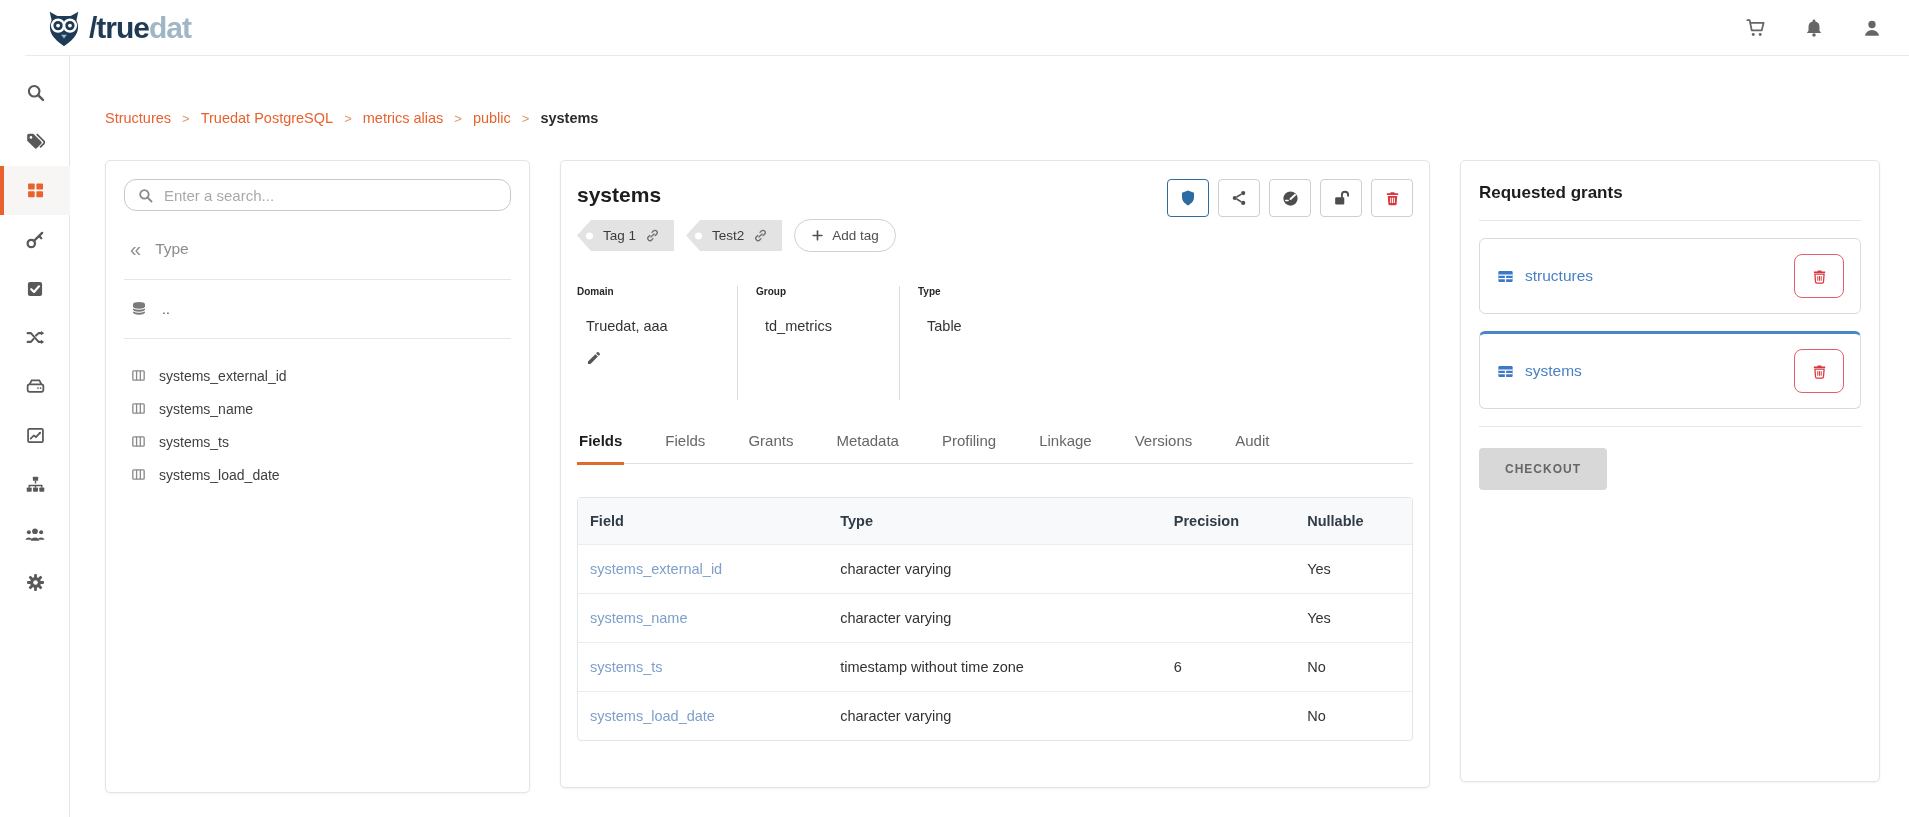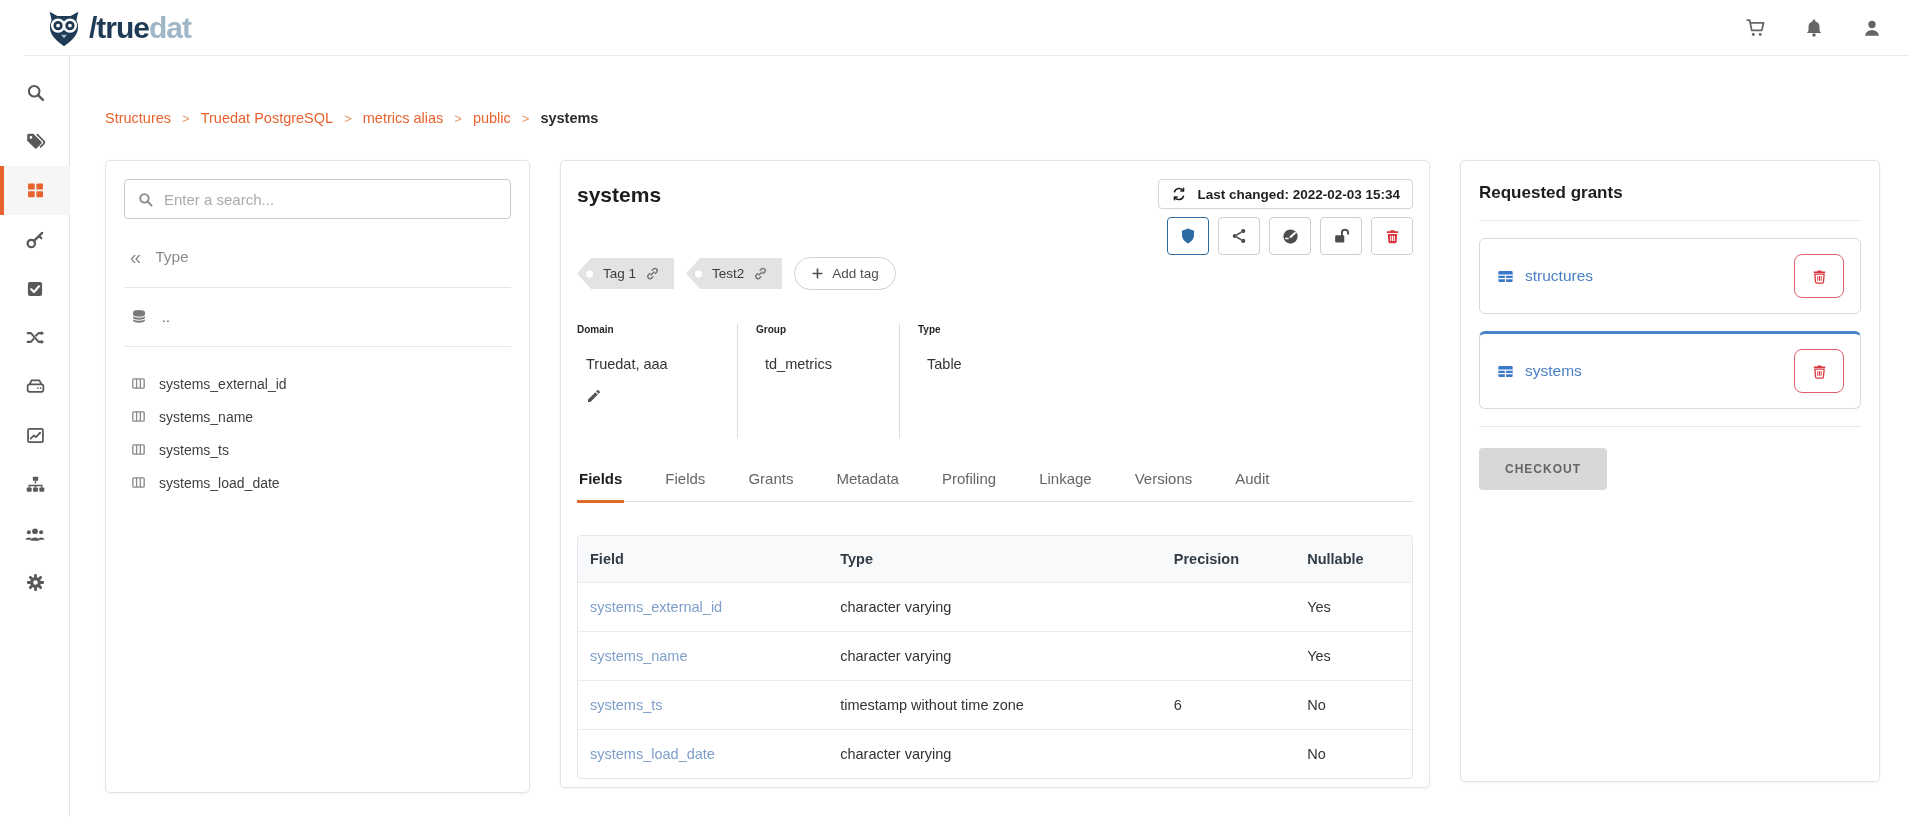--- a/index.html
+++ b/index.html
@@ -35,22 +35,22 @@
   .crumb-current { color: #2b2b2b; font-weight: bold; }
 
   
   .panel { position: absolute; background: #fff; border: 1px solid #e4e4e4;
     border-radius: 5px; box-shadow: 0 1px 3px rgba(0,0,0,0.05); }
   .panel-explorer { left: 105px; top: 160px; width: 425px; height: 633px; padding: 18px; }
   .panel-main     { left: 560px; top: 160px; width: 870px; height: 628px; padding: 18px 16px; }
   .panel-grants   { left: 1460px; top: 160px; width: 420px; height: 622px; padding: 18px; }
 
   
-  .search-box { display: flex; align-items: center; gap: 10px; height: 40px;
-    border: 1px solid #c9c9c9; border-radius: 4px; padding: 0 12px; color: #8a8a8a; }
+  .search-box { display: flex; align-items: center; gap: 10px; height: 32px;
+    border: 1px solid #c9c9c9; border-radius: 12px; padding: 0 12px; color: #8a8a8a; }
   .search-box input { border: none; outline: none; flex: 1; font-size: 15px;
     font-family: "Liberation Sans", sans-serif; color: #444; }
   .search-box input::placeholder { color: #a9a9a9; }
   .home-row { display: flex; align-items: center; gap: 14px; margin: 28px 4px 0 6px;
     color: #8c8c8c; font-size: 15.5px; cursor: pointer; }
   .chevrons { font-size: 20px; line-height: 1; color: #8c8c8c; }
   .explorer-divider { border: none; border-top: 1px solid #e6e6e6; margin: 20px 0; }
   .db-row { display: flex; align-items: center; gap: 14px; margin-left: 6px;
     color: #555; font-size: 14px; cursor: pointer; }
   .field-list { margin-top: 6px; }
@@ -345,31 +345,20 @@
       </span>
       <span>systems_load_date</span>
     </div>
   </div>
 </section>
 
 <section class="panel panel-main">
   <div class="main-top">
     <h1 class="structure-title">systems</h1>
     <div class="main-top-right">
-      <button class="last-changed">
-        <span>
-          <svg width="16" height="16" viewBox="0 0 24 24" fill="none" stroke="#1f1f1f" stroke-width="2.4" stroke-linecap="round" stroke-linejoin="round">
-            <path d="M5.3 8.6A7.2 7.2 0 0 1 18.2 7"></path>
-              <polyline points="18.8,3.4 18.8,7.4 14.8,7.4"></polyline>
-            <path d="M18.7 15.4A7.2 7.2 0 0 1 5.8 17"></path>
-              <polyline points="5.2,20.6 5.2,16.6 9.2,16.6"></polyline>
-          </svg>
-        </span>
-        <span>Last changed: 2022-02-03 15:34</span>
-      </button>
       <div class="action-row">
         <button class="action-btn primary">
           <svg width="18" height="18" viewBox="0 0 24 24" fill="currentColor">
             <path d="M12 2l8 3v6.1c0 4.8-3.4 8.4-8 10.9-4.6-2.5-8-6.1-8-10.9V5z"></path>
           </svg>
         </button>
         <button class="action-btn">
           <svg width="18" height="18" viewBox="0 0 24 24" fill="currentColor">
             <circle cx="17.6" cy="5.4" r="2.8"></circle>
               <circle cx="6.4" cy="12" r="2.8"></circle>

